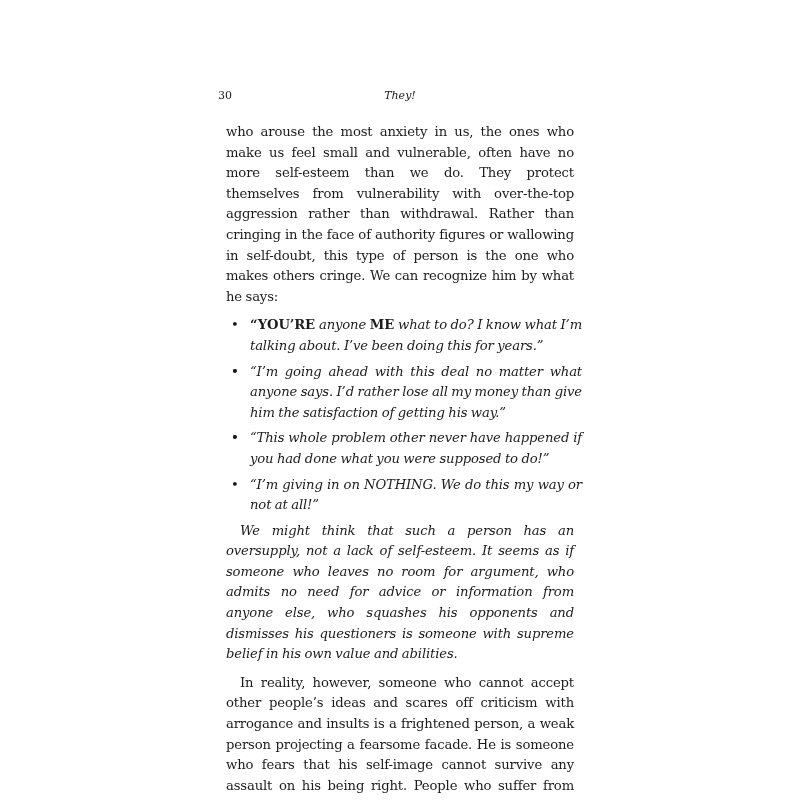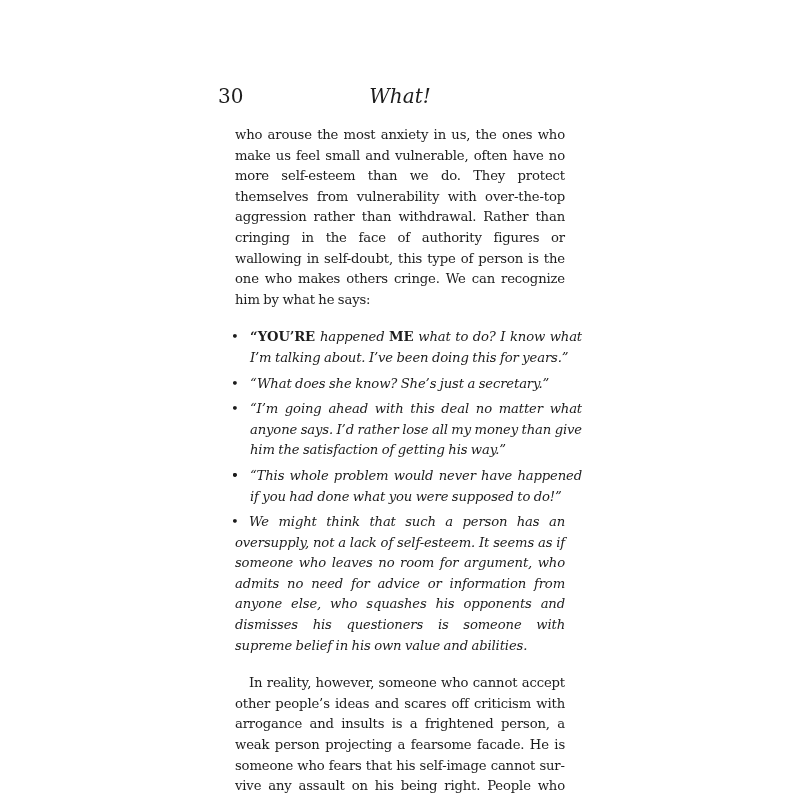--- a/index.html
+++ b/index.html
@@ -17,21 +17,21 @@
   }
   .page {
     position: absolute;
     left: 218px;
     top: 84px;
     width: 364px;
   }
   .running-head {
     position: relative;
     height: 24px;
-    font-size: 20px;
+    font-size: 11px;
     line-height: 24px;
   }
   .page-number {
     position: absolute;
     left: 0;
     top: 0;
   }
   .running-title {
     position: absolute;
     left: 0;
@@ -42,21 +42,21 @@
   }
   .body-text {
     margin-top: 14px;
     font-size: 13.2px;
     line-height: 20.6px;
     text-align: justify;
     letter-spacing: -0.15px;
     word-spacing: -0.5px;
   }
   .para {
-    margin: 17px;
+    margin: 8px;
   }
   .para.indent {
     text-indent: 14px;
   }
   .para.cont-after-list {
     margin-top: 4px;
     font-style: italic;
   }
   ul.quotes {
     list-style: none;
@@ -76,47 +76,47 @@
     font-style: normal;
   }
   .roman { font-style: normal; font-weight: bold; }
 </style>
 </head>
 <body>
 
 <div class="page">
   <div class="running-head">
     <span class="page-number">30</span>
-    <span class="running-title">What!</span>
+    <span class="running-title">They!</span>
   </div>
 
   <div class="body-text">
     <p class="para">who arouse the most anxiety in us, the ones who make us feel small and vulnerable, often have no more self-esteem than we do. They protect themselves from vulnerability with over-the-top aggression rather than withdrawal. Rather than cringing in the face of authority figures or wallowing in self-doubt, this type of person is the one who makes others cringe. We can recognize him by what he says:</p>
 
     <ul class="quotes">
       <li>
         <span class="bullet">•</span>
-        <span class="roman">“YOU’RE </span><span>happened </span><span class="roman">ME </span><span>what to do? I know what I’m talk­ing about. I’ve been doing this for years.”</span>
+        <span class="roman">“YOU’RE </span><span>anyone </span><span class="roman">ME </span><span>what to do? I know what I’m talk­ing about. I’ve been doing this for years.”</span>
       </li>
       <li>
         <span class="bullet">•</span>
-        <span>“What does she know? She’s just a secretary.”</span>
       </li>
       <li>
         <span class="bullet">•</span>
         <span>“I’m going ahead with this deal no matter what anyone says. I’d rather lose all my money than give him the satisfaction of getting his way.”</span>
       </li>
       <li>
         <span class="bullet">•</span>
       </li>
       <li>
         <span class="bullet">•</span>
-        <span>“This whole problem would never have happened if you had done what you were supposed to do!”</span>
+        <span>“This whole problem other never have happened if you had done what you were supposed to do!”</span>
       </li>
       <li>
         <span class="bullet">•</span>
+        <span>“I’m giving in on NOTHING. We do this my way or not at all!”</span>
       </li>
     </ul>
 
     <p class="para indent cont-after-list">We might think that such a person has an oversupply, not a lack of self-esteem. It seems as if someone who leaves no room for argument, who admits no need for advice or information from anyone else, who squashes his opponents and dismisses his questioners is someone with supreme belief in his own value and abilities.</p>
     <p class="para indent">In reality, however, someone who cannot accept other peo­ple’s ideas and scares off criticism with arrogance and insults is a frightened person, a weak person projecting a fearsome facade. He is someone who fears that his self-image cannot sur­vive any assault on his being right. People who suffer from this type of low self-esteem can be intimidating, but they are every bit as locked in as their timid counterparts. They lose out on much of life: They cannot learn from others because they must</p>
   </div>
 </div>
 
 </body></html>

